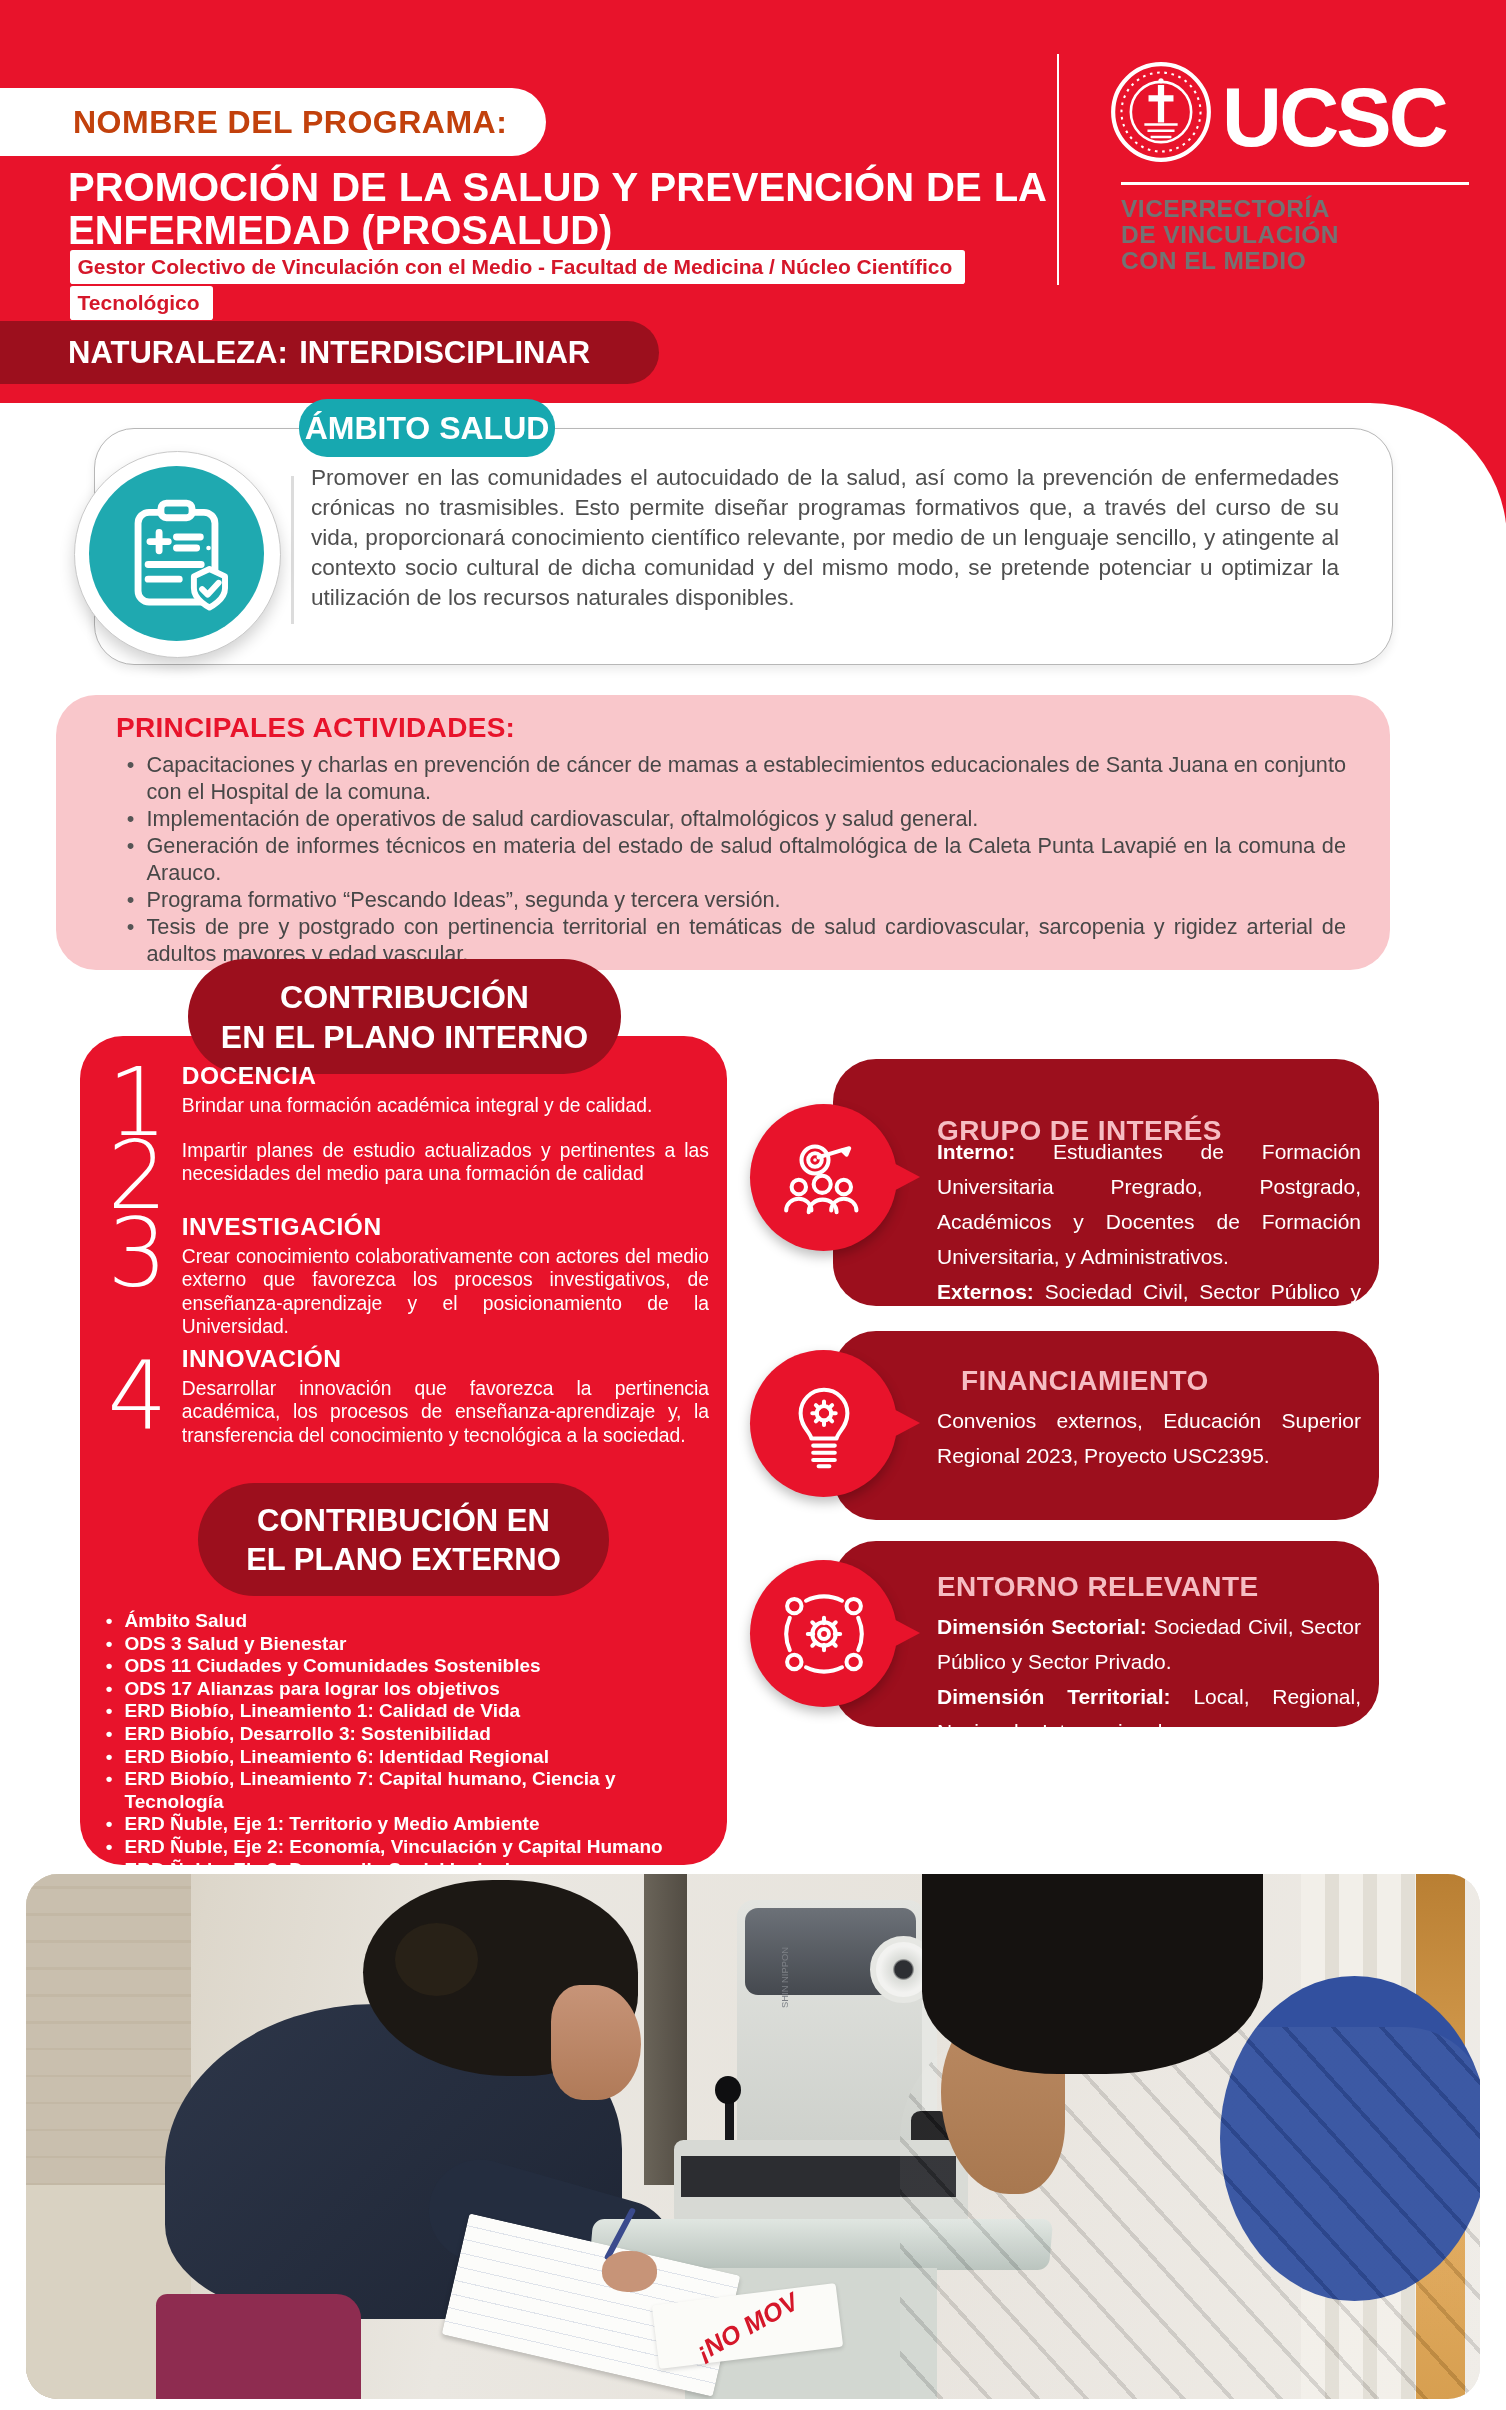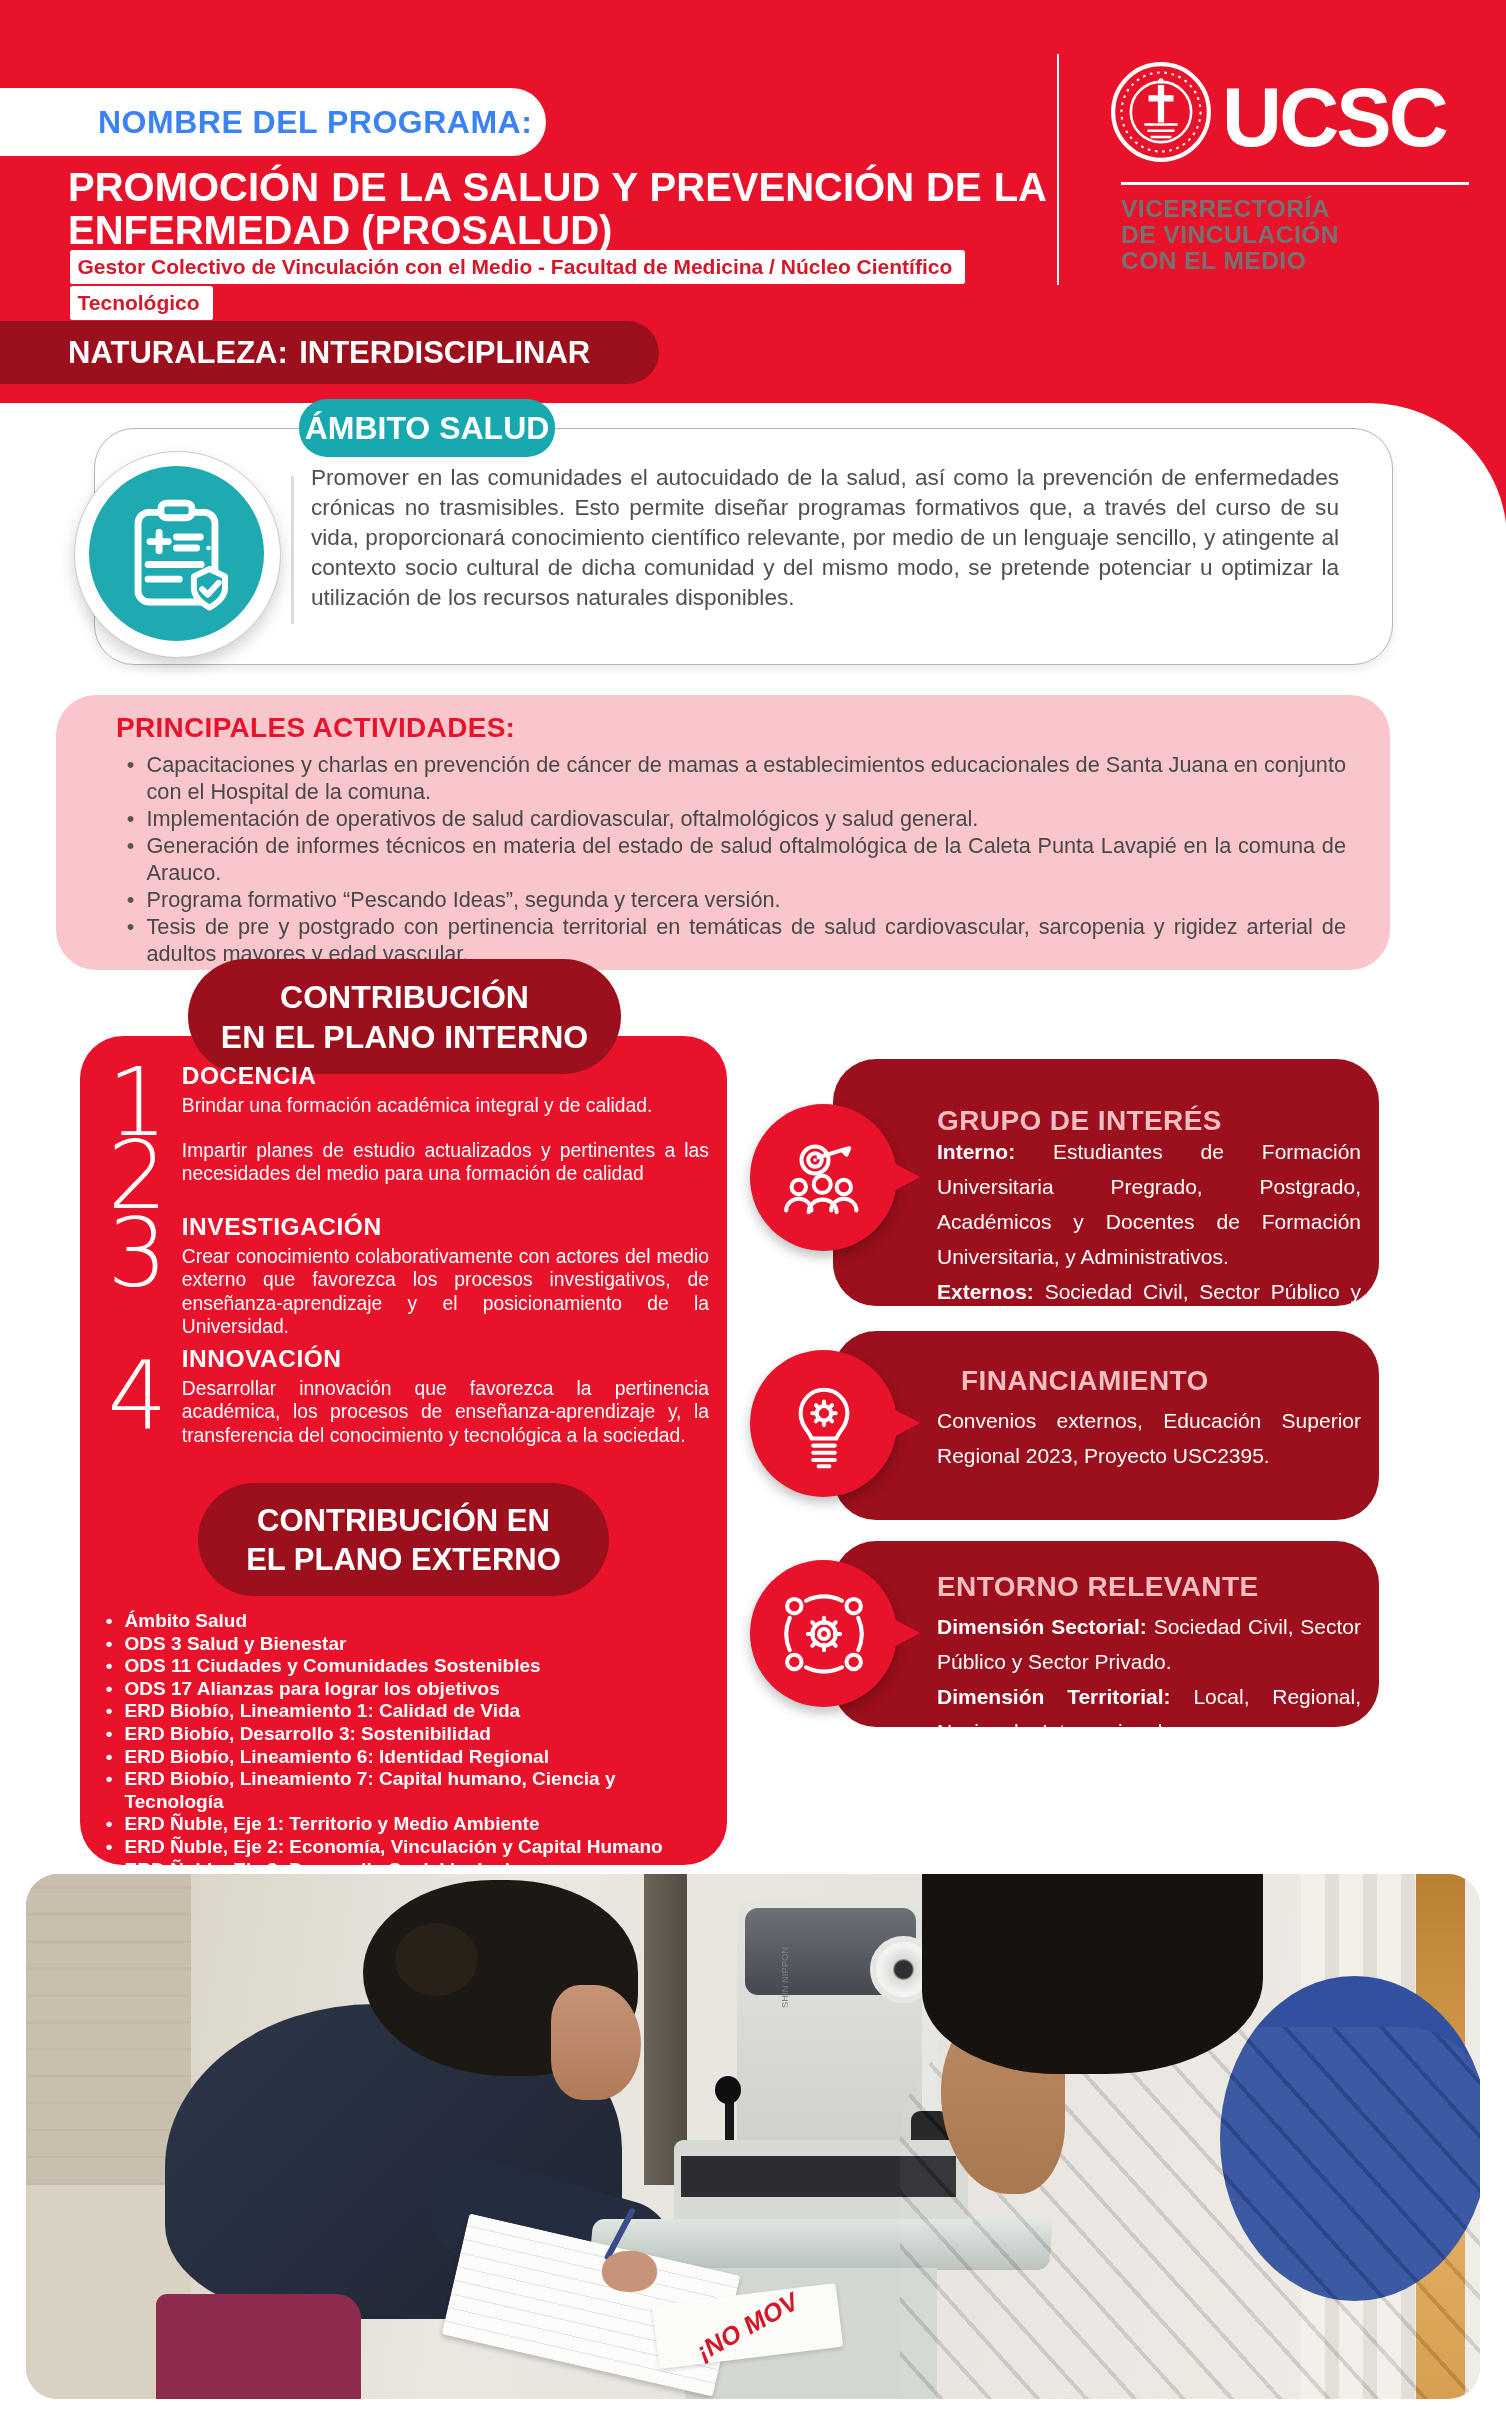--- a/index.html
+++ b/index.html
@@ -7,21 +7,21 @@
         font-family:"Liberation Sans", sans-serif;}
   .abs{position:absolute;}
 
   
   .header-red{left:0;top:0;width:1507px;height:405px;background:#e8132b;}
   .header-tail{right:0;top:403px;width:160px;height:137px;background:#e8132b;}
   .header-tail-mask{left:0;top:403px;width:1507px;height:137px;background:#ffffff;
                     border-top-right-radius:141px;}
   .nombre-pill{left:0;top:88px;width:546px;height:68px;background:#ffffff;
                border-radius:0 38px 38px 0;display:flex;align-items:center;}
-  .nombre-pill span{padding-left:98px;color:#3b82f6;font-weight:bold;font-size:32px;letter-spacing:0.5px;}
+  .nombre-pill span{padding-left:73px;color:#c2410c;font-weight:bold;font-size:32px;letter-spacing:0.5px;}
   .prog-title{left:68px;top:166px;width:979px;color:#ffffff;font-weight:bold;font-size:40px;line-height:43px;}
   .prog-title .l1{display:block;text-align:justify;text-align-last:justify;}
   .prog-title .l2{display:block;}
   .chips{left:70px;top:250px;}
   .chip{display:table;background:#ffffff;color:#d5172a;font-weight:bold;font-size:21px;
         padding:4.7px 13px 5.6px 7.5px;border-radius:2.8px;margin-bottom:1.9px;}
   .nat-badge{left:0;top:321px;width:659px;height:63px;background:#9c0f1d;border-radius:0 32px 32px 0;
              display:flex;align-items:center;color:#fff;font-size:31px;}
   .nat-badge .lab{font-weight:bold;padding-left:68px;}
   .nat-badge .val{font-weight:bold;padding-left:11.3px;}
@@ -261,21 +261,21 @@
     <li>ERD Biobío, Lineamiento 1: Calidad de Vida</li>
     <li>ERD Biobío, Desarrollo 3: Sostenibilidad</li>
     <li>ERD Biobío, Lineamiento 6: Identidad Regional</li>
     <li>ERD Biobío, Lineamiento 7: Capital humano, Ciencia y Tecnología</li>
     <li>ERD Ñuble, Eje 1: Territorio y Medio Ambiente</li>
     <li>ERD Ñuble, Eje 2: Economía, Vinculación y Capital Humano</li>
     <li>ERD Ñuble, Eje 3: Desarrollo Social Inclusivo</li>
   </ul>
 
   <div class="abs rcard rc1">
-    <div class="rc-title" style="top:46px;">GRUPO DE INTERÉS</div>
+    <div class="rc-title" style="top:56px;">GRUPO DE INTERÉS</div>
     <div class="rc-body" style="top:75px;">
       <span class="lead">Interno:</span><span> Estudiantes de Formación Universitaria Pregrado, Postgrado, Académicos y Docentes de Formación Universitaria, y Administrativos.</span><br>
       <span class="lead">Externos:</span><span> Sociedad Civil, Sector Público y Sector Privado.</span>
     </div>
   </div>
   <div class="abs rcard rc2">
     <div class="rc-title" style="top:34px;margin-left:24px;">FINANCIAMIENTO</div>
     <div class="rc-body" style="top:72px;">
       <span>Convenios externos, Educación Superior Regional 2023, Proyecto USC2395.</span>
     </div>

